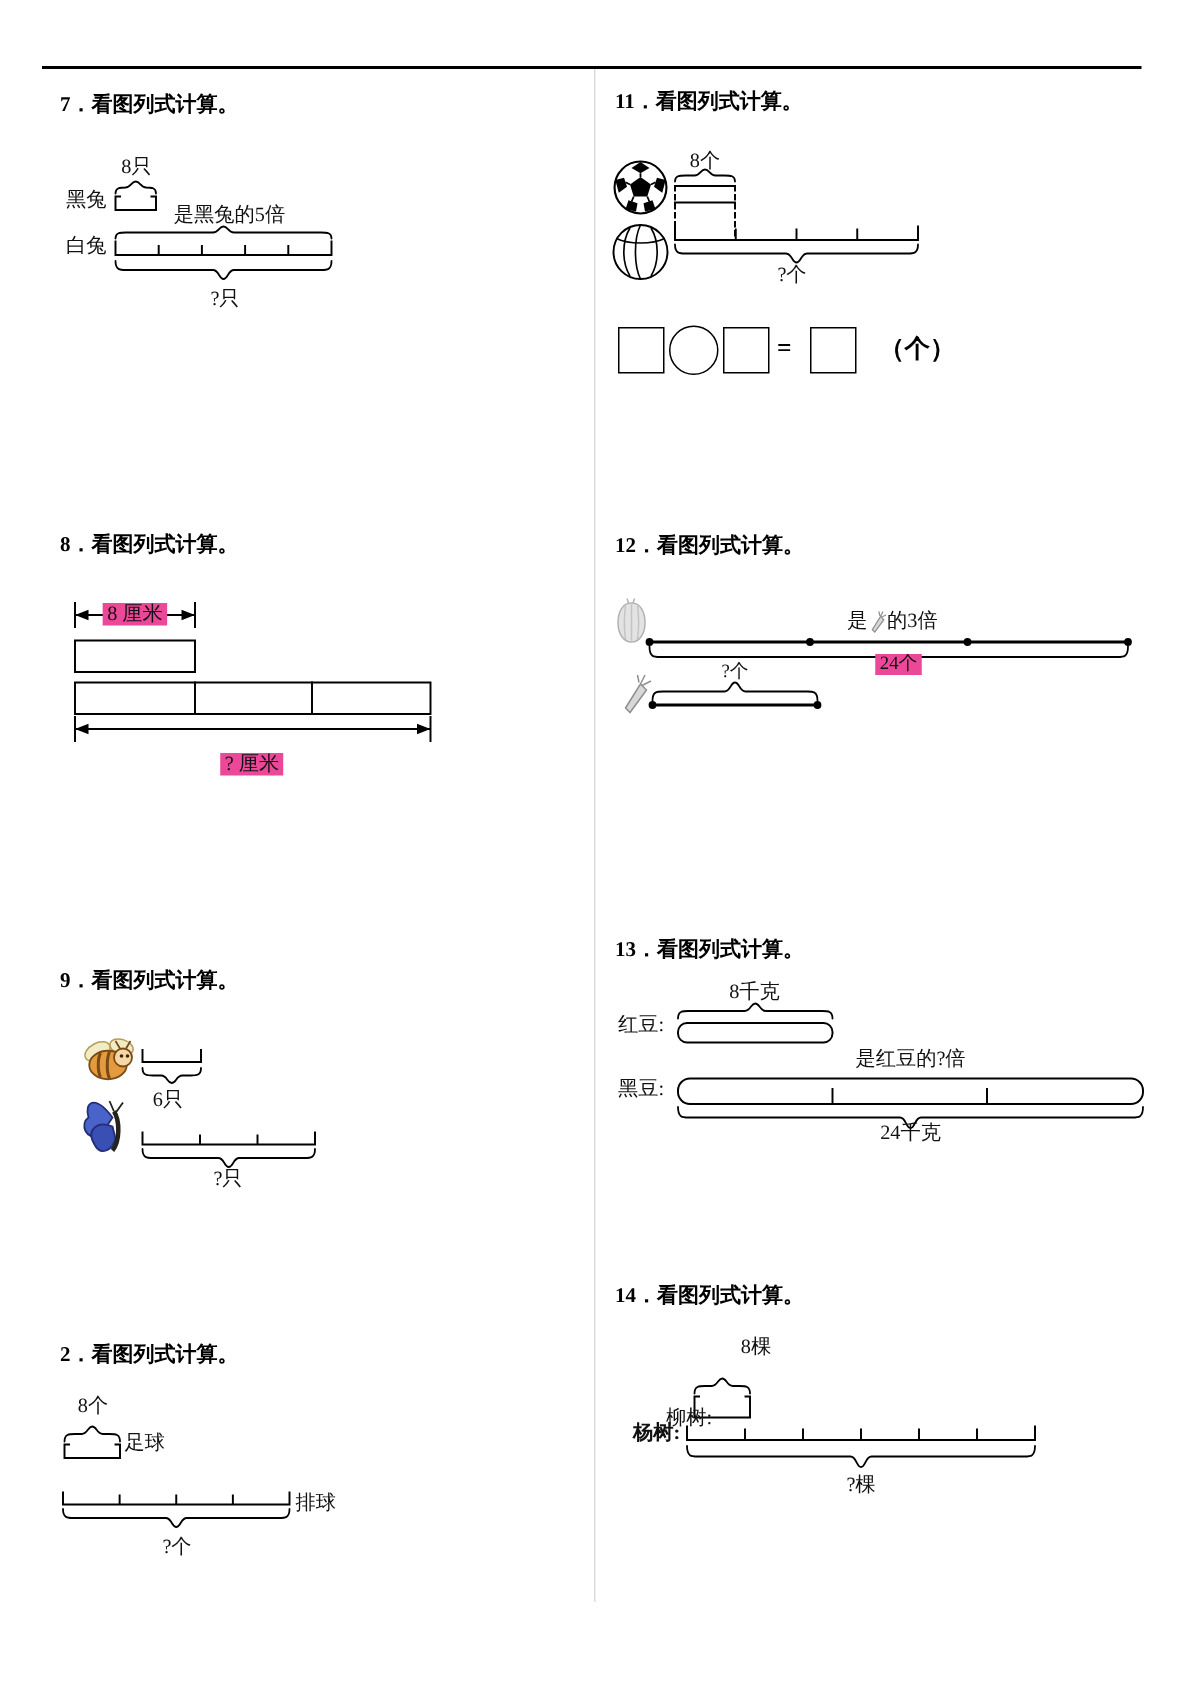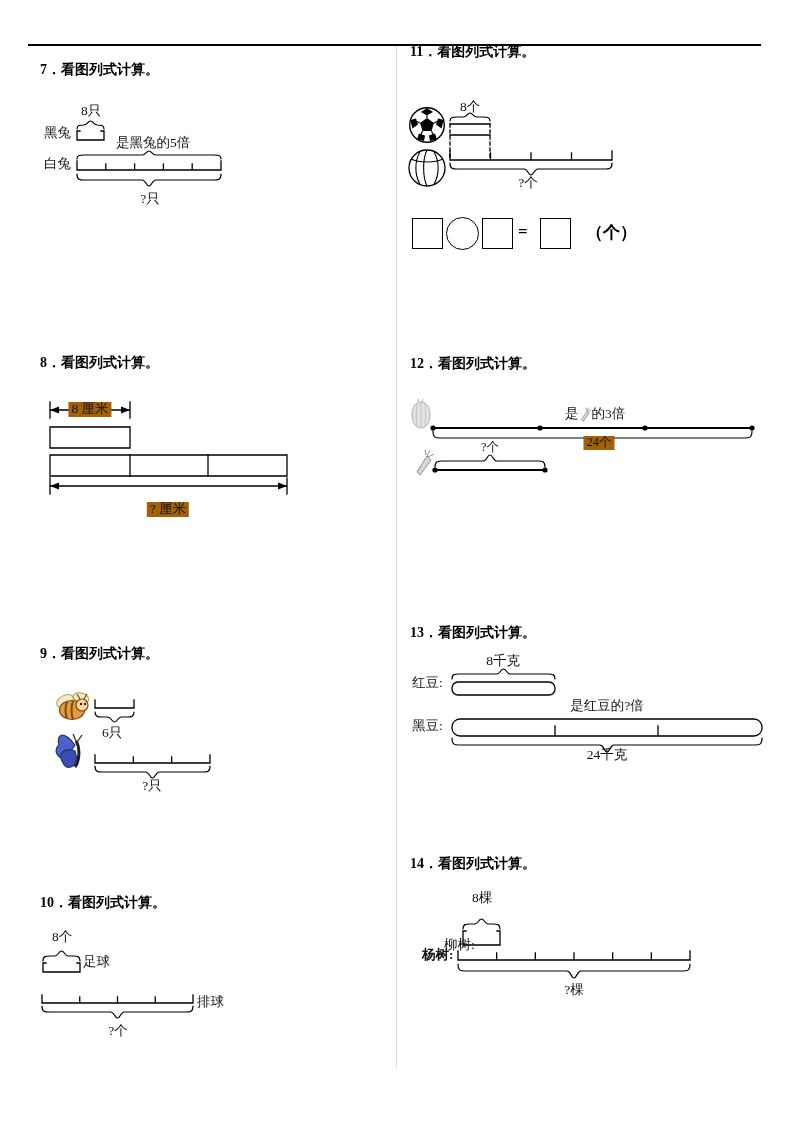--- a/index.html
+++ b/index.html
@@ -3,21 +3,21 @@
 <meta charset="utf-8">
 <style>
   html,body{margin:0;padding:0;background:#fff;}
   body{width:793px;height:1122px;position:relative;font-family:"Liberation Serif", serif;overflow:hidden;}
   .page{position:absolute;inset:0;}
   .topline{position:absolute;left:28px;top:44px;width:733px;height:2px;background:#000;}
   .vdivider{position:absolute;left:396px;top:46px;width:1px;height:1022px;background:#dcdcdc;}
   .title{position:absolute;font-weight:bold;font-size:14px;color:#000;white-space:nowrap;text-align:right;}
   .lbl{position:absolute;font-size:13.5px;color:#111;white-space:nowrap;line-height:1.1;}
   .c{transform:translateX(-50%);}
-  .wbg{background:#a16207;padding:0 3px;text-align:center;}
+  .wbg{background:#ec4899;padding:0 3px;text-align:center;}
   .sm{font-size:12.5px;}
   svg#diagrams{position:absolute;left:0;top:0;}
   svg#diagrams path, svg#diagrams rect, svg#diagrams line{vector-effect:non-scaling-stroke;}
   .stroke{fill:none;stroke:#000;stroke-width:1.3;stroke-linecap:square;}
   .brace{fill:none;stroke:#000;stroke-width:1.2;stroke-linecap:round;}
   .thick{stroke-width:2;}
   .dashed{stroke-dasharray:3,3;}
   .box{position:absolute;width:29px;height:29px;border:1.7px solid #000;background:#fff;}
   .circ{border-radius:50%;width:31px;height:31px;}
   .eqsign{position:absolute;font-size:17px;font-weight:bold;color:#000;}
@@ -151,27 +151,27 @@
   <span class="lbl c" style="left:150px;top:192px;">?只</span>
 
   <span class="title" style="left:40px;top:354px;">8．看图列式计算。</span>
   <span class="lbl c wbg" style="left:90px;top:402px;">8 厘米</span>
   <span class="lbl c wbg" style="left:168px;top:478px;margin-top:24px;">? 厘米</span>
 
   <span class="title" style="left:40px;top:645px;">9．看图列式计算。</span>
   <span class="lbl c" style="left:112px;top:726px;">6只</span>
   <span class="lbl c" style="left:152px;top:779px;">?只</span>
 
-  <span class="title" style="left:40px;top:894px;">10．看图列式计算。</span>
+  <span class="title" style="left:40px;top:894px;">2．看图列式计算。</span>
   <span class="lbl c" style="left:62px;top:930px;">8个</span>
   <span class="lbl" style="left:83px;top:955px;">足球</span>
   <span class="lbl" style="left:197px;top:995px;text-align:center;">排球</span>
   <span class="lbl c" style="left:118px;top:1024px;">?个</span>
 
-  <span class="title" style="left:410px;top:43px;">11．看图列式计算。</span>
+  <span class="title" style="left:410px;top:59px;">11．看图列式计算。</span>
   <span class="lbl c" style="left:470px;top:100px;">8个</span>
   <span class="lbl c" style="left:528px;top:176px;">?个</span>
   <div class="box" style="left:412px;top:218px;"></div>
   <div class="box circ" style="left:446px;top:217px;"></div>
   <div class="box" style="left:482px;top:218px;"></div>
   <span class="eqsign" style="left:518px;top:222px;">=</span>
   <div class="box" style="left:540px;top:218px;"></div>
   <span class="unit" style="left:586px;top:221px;">（个）</span>
 
   <span class="title" style="left:410px;top:355px;">12．看图列式计算。</span>
@@ -187,18 +187,18 @@
   <span class="lbl c sm" style="left:490px;top:441px;">?个</span>
 
   <span class="title" style="left:410px;top:624px;">13．看图列式计算。</span>
   <span class="lbl c" style="left:503px;top:654px;">8千克</span>
   <span class="lbl" style="left:412px;top:676px;">红豆:</span>
   <span class="lbl c" style="left:607px;top:699px;">是红豆的?倍</span>
   <span class="lbl" style="left:412px;top:719px;">黑豆:</span>
   <span class="lbl c" style="left:607px;top:748px;">24千克</span>
 
   <span class="title" style="left:410px;top:855px;">14．看图列式计算。</span>
-  <span class="lbl c" style="left:482px;top:891px;">8棵</span>
+  <span class="lbl c" style="left:504px;top:891px;">8棵</span>
   <span class="lbl" style="left:422px;top:938px;margin-left:22px;">柳树:</span>
   <span class="lbl" style="left:422px;top:948px;font-weight:bold;">杨树:</span>
   <span class="lbl c" style="left:574px;top:983px;">?棵</span>
 
 </div>
 
 </body></html>

